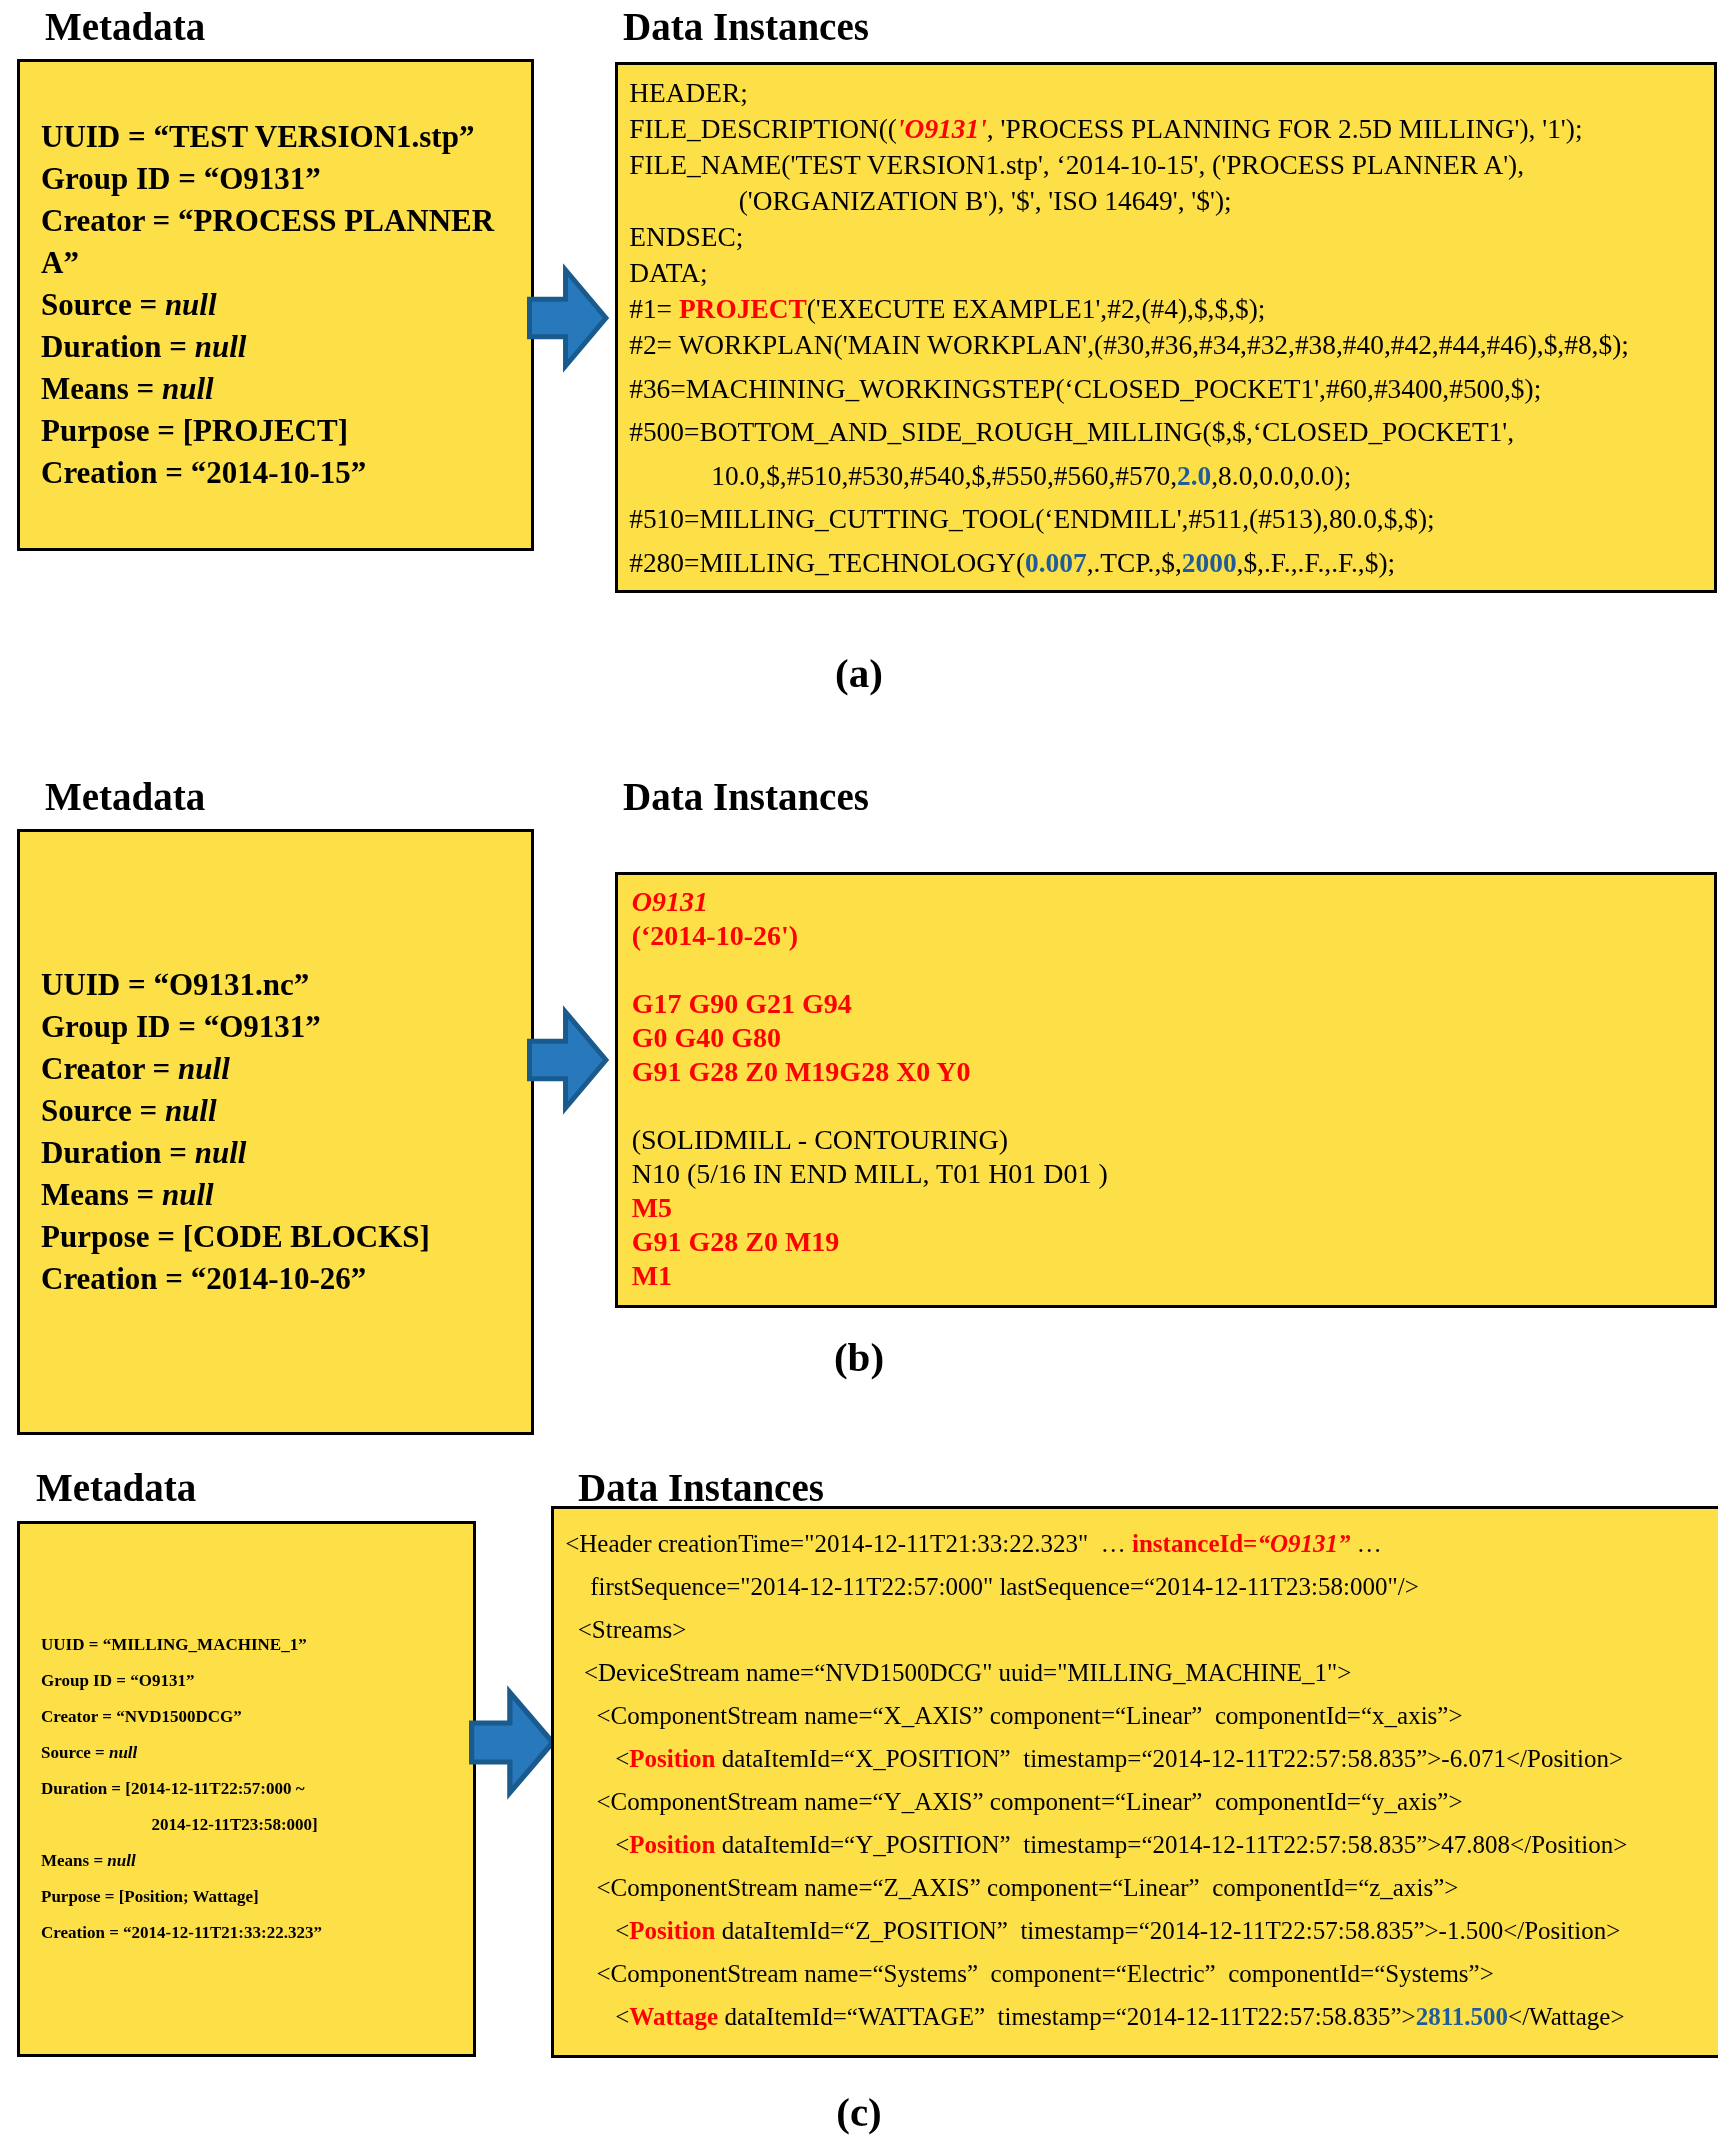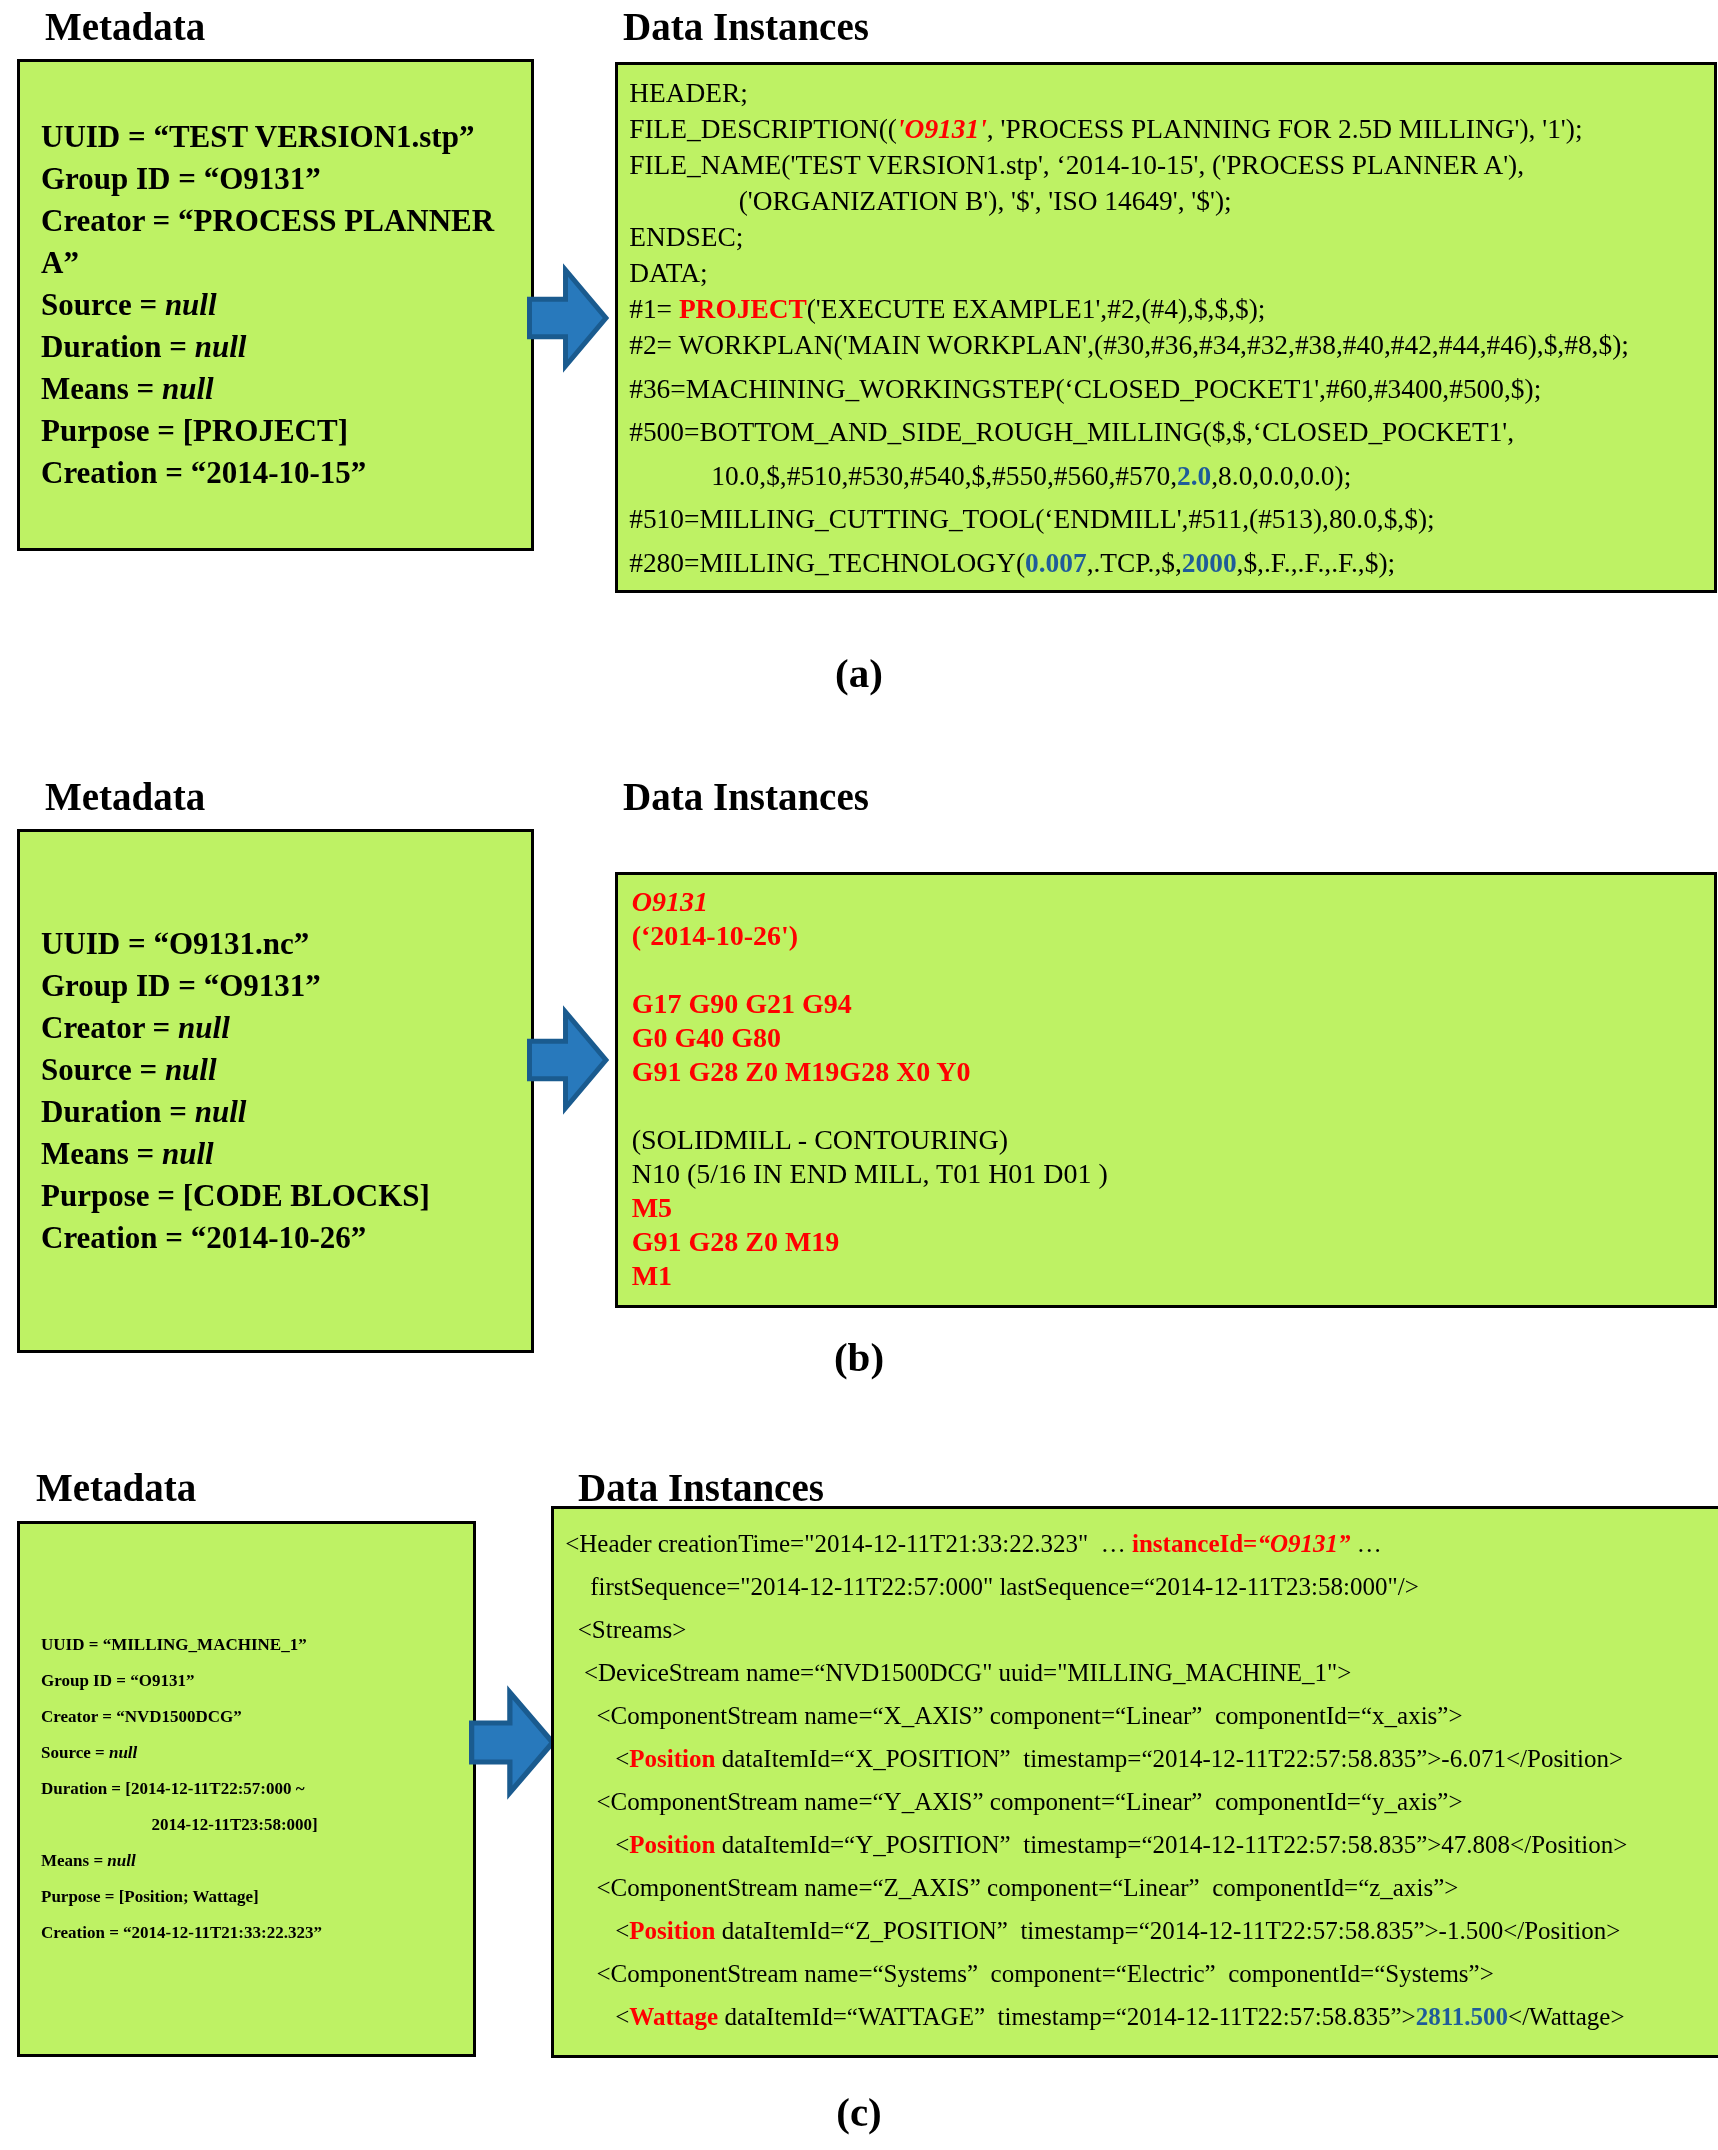--- a/index.html
+++ b/index.html
@@ -9,21 +9,21 @@
     --arrowBorder:#1A5B8F;
   }
   *{box-sizing:border-box;margin:0;padding:0;}
   html,body{background:#ffffff;}
   body{font-family:"Liberation Serif","DejaVu Serif",serif;color:#000;}
   .page{position:relative;width:1718px;height:2151px;background:#fff;overflow:hidden;}
 
   .heading{position:absolute;font-size:39px;font-weight:bold;white-space:nowrap;}
   .caption{position:absolute;left:0;width:100%;text-align:center;font-size:41px;font-weight:bold;}
 
-  .box{position:absolute;border:3.1px solid #000;background:#bef264;}
+  .box{position:absolute;border:3.1px solid #000;background:#fde047;}
 
   
   .meta{display:flex;flex-direction:column;justify-content:center;padding-left:21px;padding-right:6.2px;}
   .meta .line{white-space:pre-wrap;}
   .meta-ab{font-size:31px;line-height:42px;}
   .meta-c{font-size:17px;line-height:36px;}
 
   
   .code .line{white-space:pre-wrap;}
   .code-a{font-size:27.4px;line-height:36px;padding:10px 11.2px;}
@@ -44,21 +44,21 @@
   
   #h-meta-a{left:45px;top:3.7px;}
   #box-meta-a{left:17px;top:59px;width:517px;height:492px;}
   #h-data-a{left:623px;top:3.7px;}
   #box-data-a{left:615px;top:62px;width:1102px;height:531px;}
   #arrow-a{left:527px;top:260px;width:82px;height:116px;}
   #cap-a{top:649px;}
 
   
   #h-meta-b{left:45px;top:774px;}
-  #box-meta-b{left:17px;top:829px;width:517px;height:524px;}
+  #box-meta-b{left:17px;top:829px;width:517px;height:606px;}
   #h-data-b{left:623px;top:774px;}
   #box-data-b{left:615px;top:872px;width:1102px;height:436px;}
   #arrow-b{left:527px;top:1002px;width:82px;height:116px;}
   #cap-b{top:1333px;}
 
   
   #h-meta-c{left:36px;top:1465px;}
   #box-meta-c{left:17px;top:1521px;width:459px;height:536px;}
   #h-data-c{left:578px;top:1465px;}
   #box-data-c{left:551px;top:1506px;width:1384px;height:552px;}

